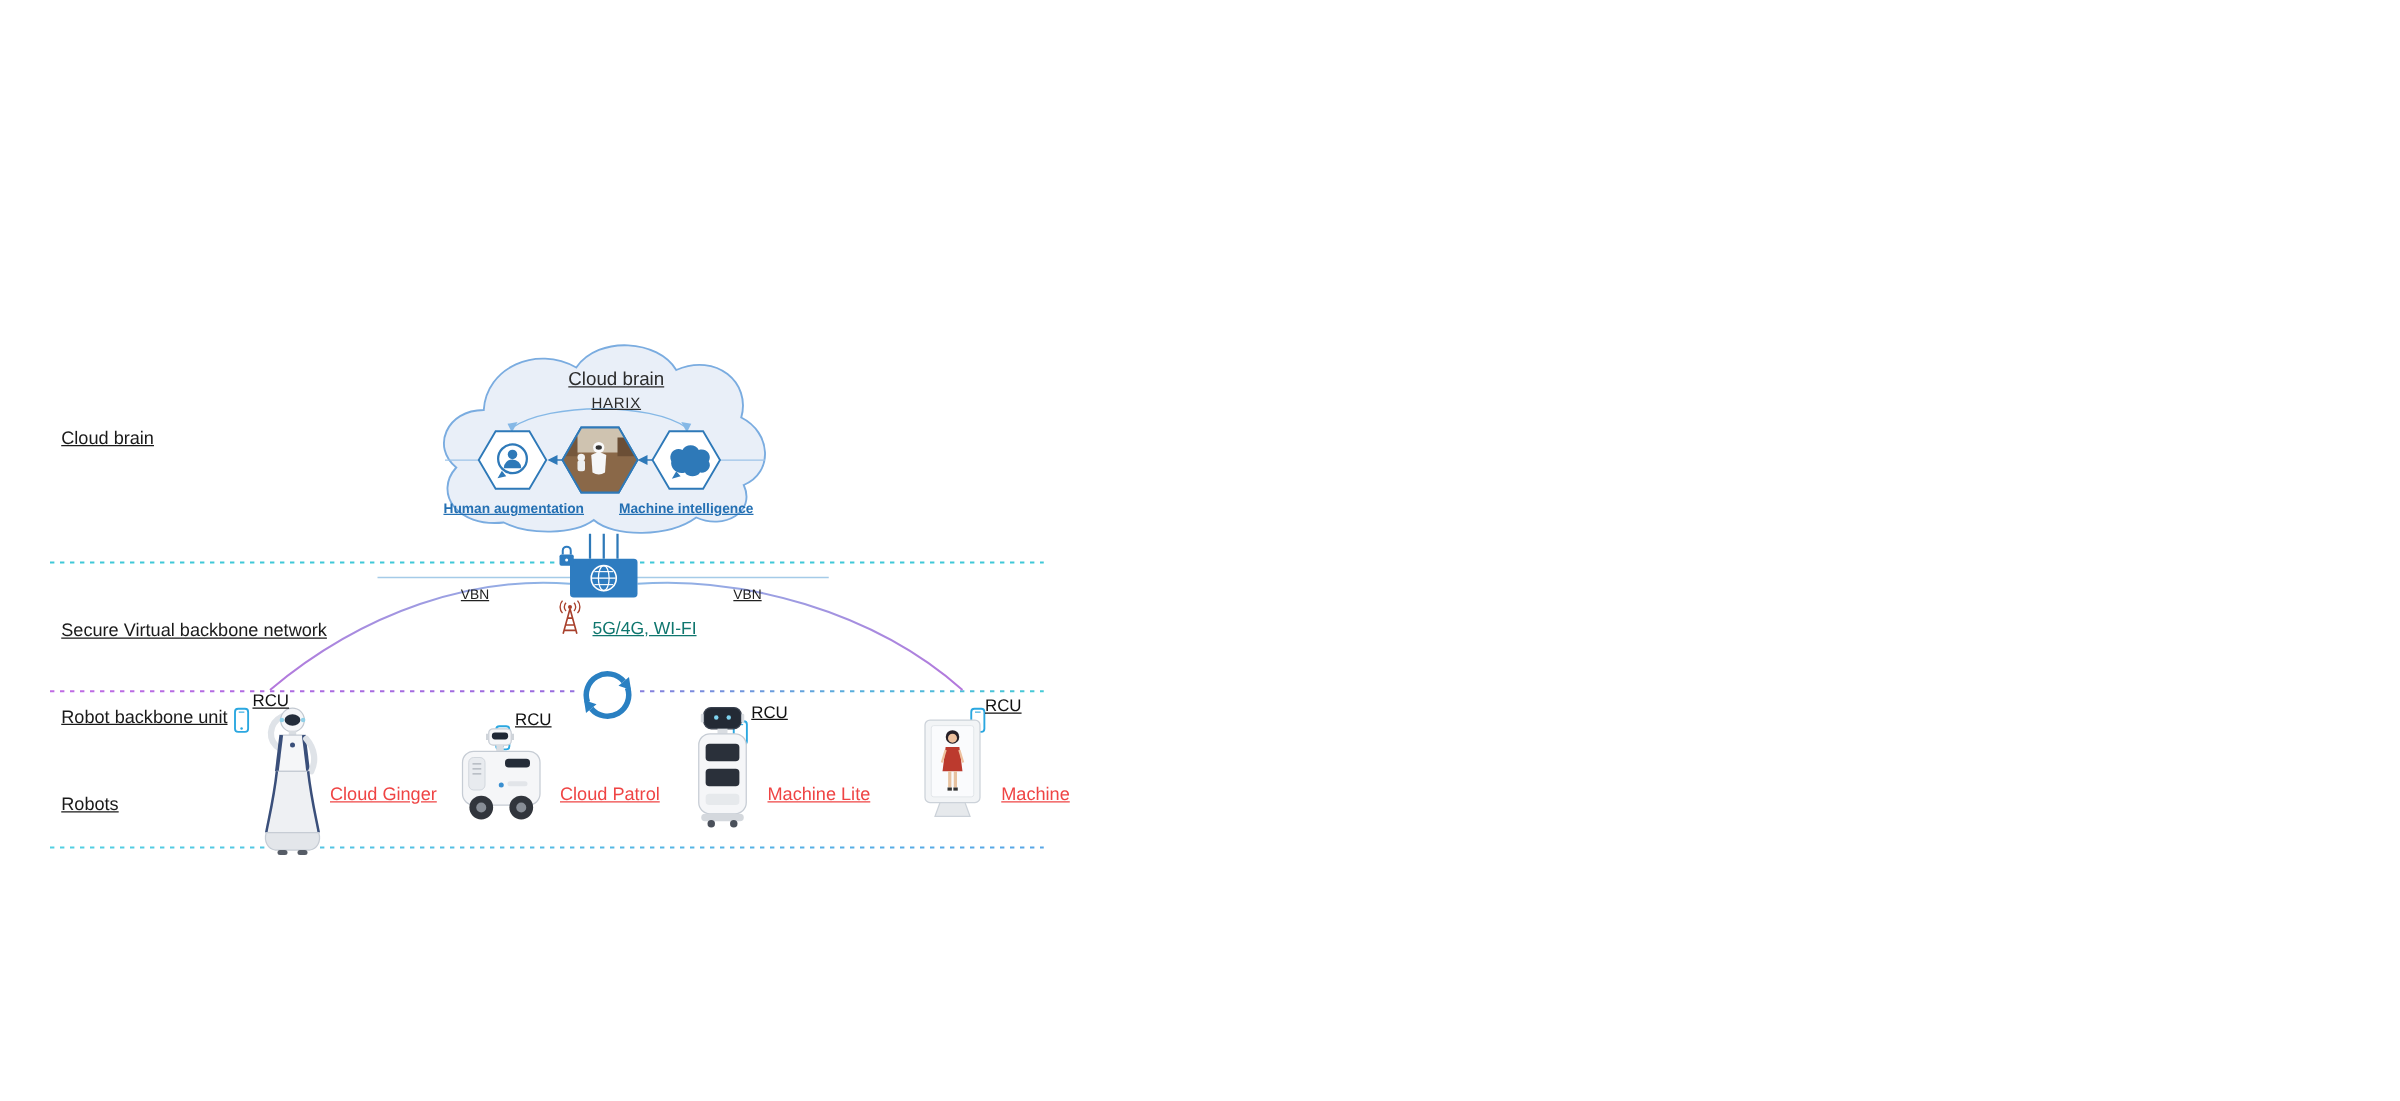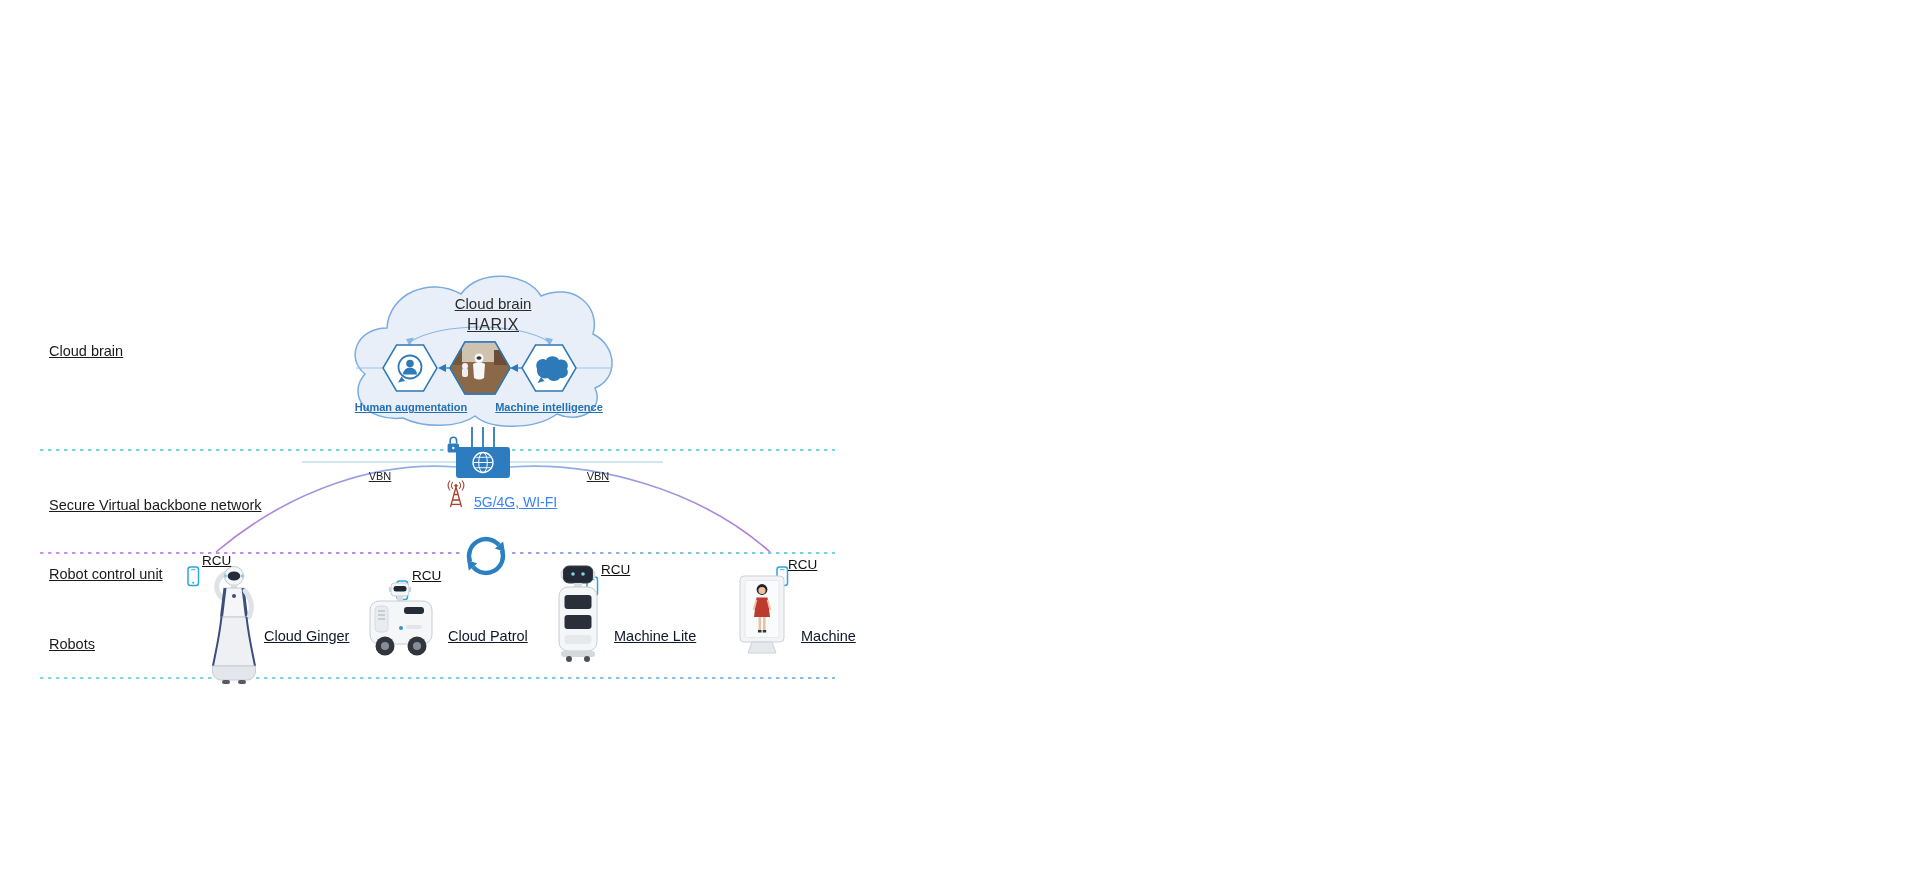--- a/index.html
+++ b/index.html
@@ -11,26 +11,26 @@
     overflow:hidden;
   }
   .deco{position:absolute;left:0;top:0;width:1920px;height:881px;}
   .txt{
     position:absolute;
     font-size:14.5px;color:#1a1a1a;
     white-space:nowrap;line-height:1.15;text-decoration:underline;
   }
   .txt-center{text-align:center;}
   .cloud-title{font-size:15px;color:#2b2b2b;}
-  .cloud-sub{font-size:16px;color:#2b2b2b;letter-spacing:.6px;}
+  .cloud-sub{font-size:12px;color:#2b2b2b;letter-spacing:.6px;}
   .cap{font-size:11px;font-weight:700;color:#2470b3;}
   .vbn{font-size:11px;color:#222;}
-  .wifi{font-size:14px;color:#3b82f6;}
+  .wifi{font-size:14px;color:#0f766e;}
   .rcu{font-size:13.5px;color:#111;}
-  .robot-name{font-size:14.5px;color:#0f172a;}
+  .robot-name{font-size:14.5px;color:#ef4444;}
 </style>
 </head>
 <body>
 
 <div class="canvas">
 
   <svg class="deco" viewBox="0 0 1920 881">
     <defs>
       <linearGradient id="gradLine2" gradientUnits="userSpaceOnUse" x1="40" y1="553" x2="835" y2="553">
         <stop offset="0" stop-color="#c06ae4"></stop>
@@ -261,21 +261,21 @@
       <rect x="21.5" y="41" width="2.6" height="13" fill="#e8c2a0"></rect>
       <rect x="26" y="41" width="2.6" height="13" fill="#e8c2a0"></rect>
       <rect x="21" y="54" width="3.5" height="2.5" fill="#333333"></rect>
       <rect x="25.7" y="54" width="3.5" height="2.5" fill="#333333"></rect>
       <path d="M15,66 L35,66 L39,77 L11,77 Z" fill="#e6e9ec" stroke="#ccd2d9" stroke-width="1"></path>
     </g>
   </svg>
 
   <div class="txt" style="left:49px;top:343px;">Cloud brain</div>
   <div class="txt" style="left:49px;top:497px;">Secure Virtual backbone network</div>
-  <div class="txt" style="left:49px;top:566px;">Robot control unit</div>
+  <div class="txt" style="left:49px;top:566px;">Robot backbone unit</div>
   <div class="txt" style="left:49px;top:636px;">Robots</div>
 
   <div class="txt txt-center cloud-title" style="left:403px;top:295px;width:180px;">Cloud brain</div>
   <div class="txt txt-center cloud-sub" style="left:403px;top:316px;width:180px;">HARIX</div>
   <div class="txt txt-center cap" style="left:341px;top:401px;width:140px;">Human augmentation</div>
   <div class="txt txt-center cap" style="left:479px;top:401px;width:140px;">Machine intelligence</div>
 
   <div class="txt txt-center vbn" style="left:360px;top:470px;width:40px;">VBN</div>
   <div class="txt txt-center vbn" style="left:578px;top:470px;width:40px;">VBN</div>
   <div class="txt wifi" style="left:474px;top:494px;">5G/4G, WI-FI</div>

